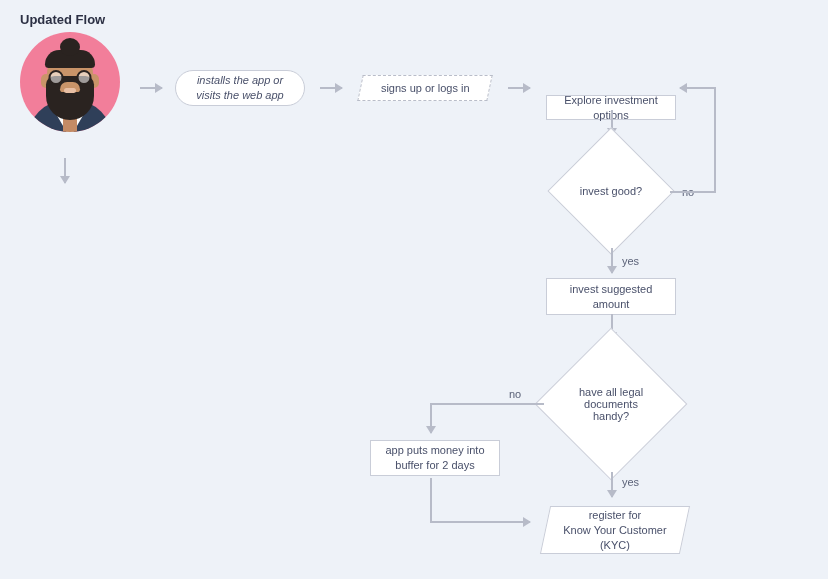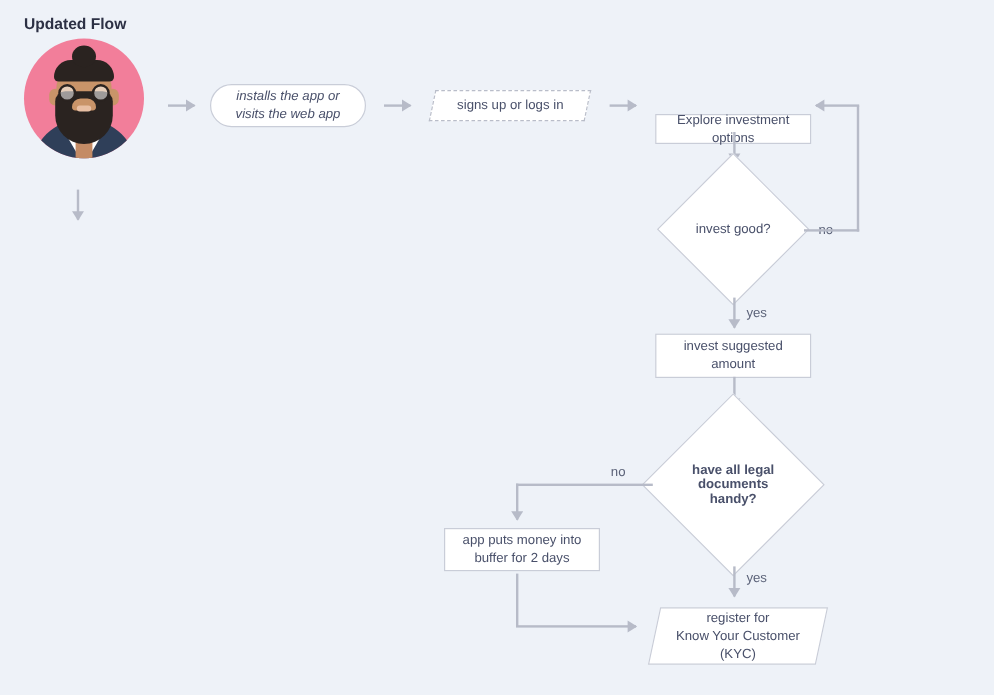--- a/index.html
+++ b/index.html
@@ -187,21 +187,21 @@
 <div class="label" style="left:622px; top:255px;">yes</div>
 
 <div class="node rect" style="left:546px; top:278px; width:130px; height:37px;">
   <span>invest suggested amount</span>
 </div>
 
 <div class="arrow-v down" style="left:611px; top:314px; height:25px;"></div>
 
 <div class="diamond-wrap" style="left:557px; top:350px; width:108px; height:108px;">
   <div class="diamond"></div>
-  <div class="diamond-text" style="padding:0 10px;font-weight:bold;">have all legal documents handy?</div>
+  <div class="diamond-text" style="padding:0 10px;">have all legal documents handy?</div>
 </div>
 
 <div class="label" style="left:509px; top:388px;">no</div>
 <div class="line-h" style="left:430px; top:403px; width:114px;"></div>
 <div class="arrow-v down" style="left:430px; top:403px; height:30px;"></div>
 
 <div class="node rect" style="left:370px; top:440px; width:130px; height:36px;">
   <span>app puts money into buffer for 2 days</span>
 </div>
 

